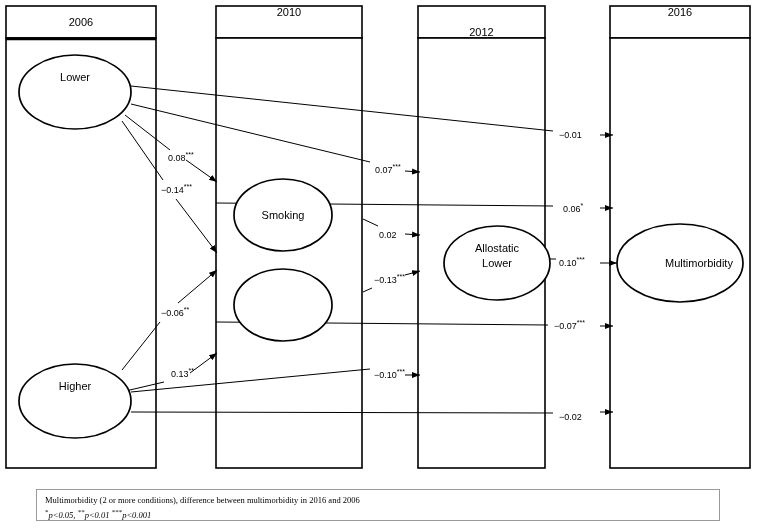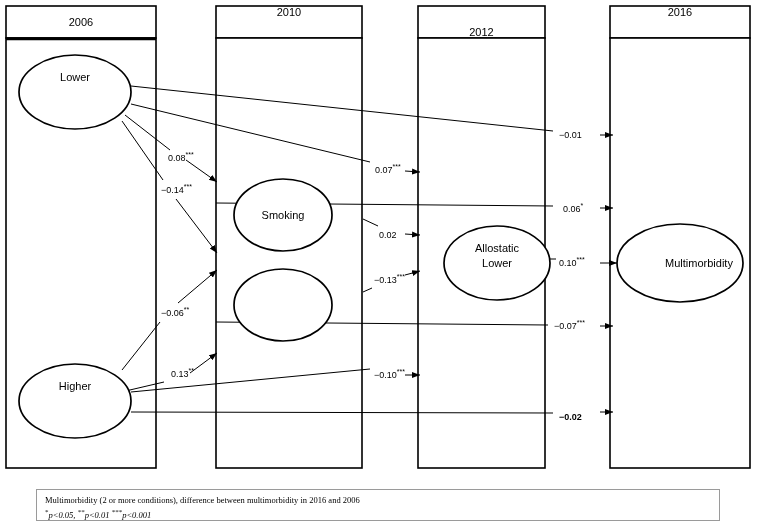--- a/index.html
+++ b/index.html
@@ -169,21 +169,21 @@
   </div>
   <div class="coef-text" style="position:absolute;left:563px;top:202px;white-space:nowrap;">
     <span>0.06</span><sup>*</sup>
   </div>
   <div class="coef-text" style="position:absolute;left:559px;top:256px;white-space:nowrap;">
     <span>0.10</span><sup>***</sup>
   </div>
   <div class="coef-text" style="position:absolute;left:554px;top:319px;white-space:nowrap;">
     <span>−0.07</span><sup>***</sup>
   </div>
-  <div class="coef-text" style="position:absolute;left:559px;top:410px;white-space:nowrap;font-weight:bold;">
+  <div class="coef-text" style="position:absolute;left:559px;top:410px;white-space:nowrap;">
     <span>−0.02</span><sup></sup>
   </div>
 
   <div id="footnote">
     <div class="foot-line">Multimorbidity (2 or more conditions), difference between multimorbidity in 2016 and 2006</div>
     <div class="foot-line">
       <sup>*</sup><span class="foot-ital">p&lt;0.05,</span>
       <sup>**</sup><span class="foot-ital">p&lt;0.01</span>
       <sup>***</sup><span class="foot-ital">p&lt;0.001</span>
     </div>

